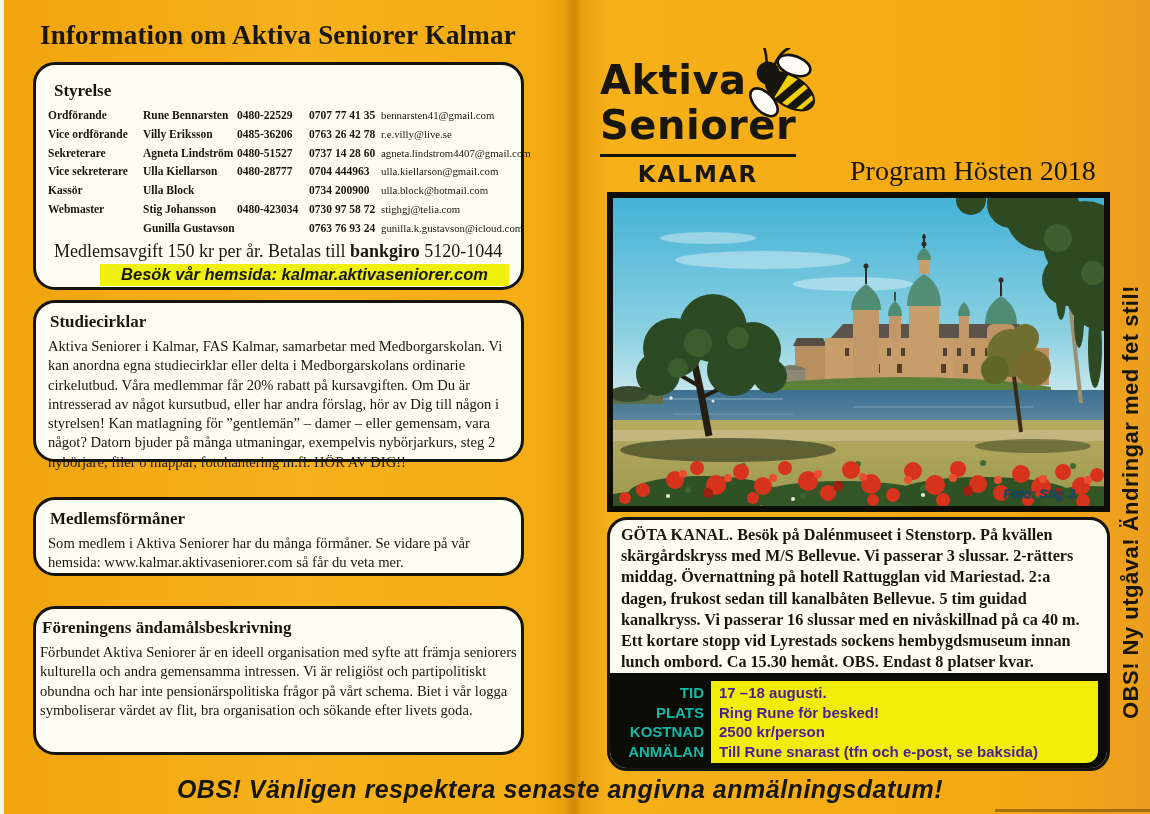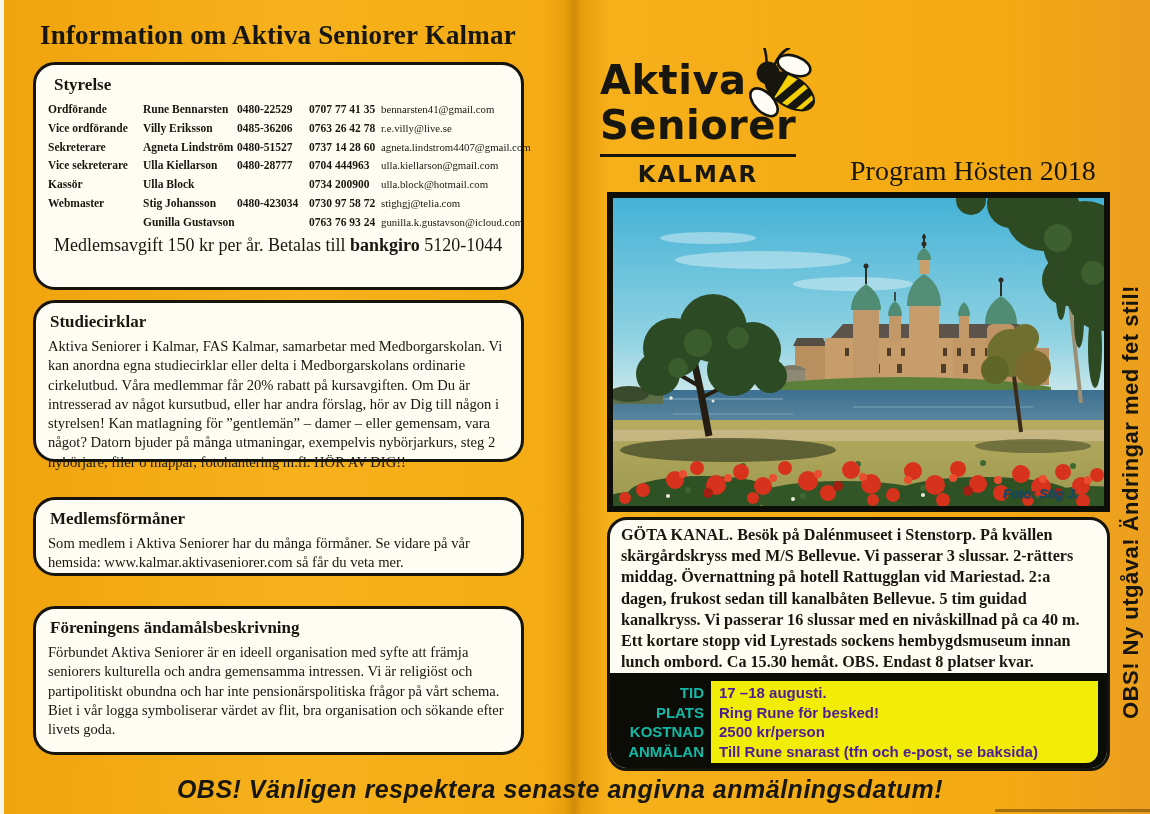--- a/index.html
+++ b/index.html
@@ -10,35 +10,35 @@
   }
   .edge-white{position:absolute;left:0;top:0;width:4px;height:814px;background:#F8F5E9;}
   .fold{position:absolute;left:566px;top:0;width:16px;height:814px;
     background:linear-gradient(90deg,rgba(160,95,0,0) 0%,rgba(160,95,0,.28) 50%,rgba(160,95,0,0) 100%);}
   .edge-dark{position:absolute;left:995px;top:809px;width:155px;height:3px;background:rgba(70,45,0,.45);}
 
   
   .page-title{position:absolute;left:40px;top:20px;font-weight:bold;font-size:27px;letter-spacing:.2px;}
   .wbox{position:absolute;background:#FDFDF3;border:3.5px solid #15150E;border-radius:22px;box-sizing:border-box;}
   .box-heading{font-weight:bold;font-size:17px;margin:8px 0 5px 12px;}
-  .styrelse{left:33px;top:62px;width:491px;height:228px;padding:2px 6px;}
+  .styrelse{left:33px;top:62px;width:491px;height:228px;padding:8px 6px;}
   .st-table{margin-left:6px;font-size:11.5px;line-height:18.8px;}
   .st-row{display:flex;}
   .st-role{width:95px;font-weight:bold;flex:none;}
   .st-name{width:94px;font-weight:bold;flex:none;}
   .st-tel{width:72px;font-weight:bold;flex:none;}
   .st-mob{width:72px;font-weight:bold;flex:none;}
   .st-mail{flex:1;font-size:10.8px;white-space:nowrap;}
   .fee-line{margin:3px 0 0 12px;font-size:18px;}
   .banner{display:block;margin:2px 6px 0 58px;background:#F0F00E;text-align:center;
     font-family:"Liberation Sans","DejaVu Sans",sans-serif;font-weight:bold;font-style:italic;
     font-size:16.5px;padding:1px 4px 2px 4px;}
   .studie{left:33px;top:300px;width:491px;height:162px;padding:1px 12px;}
   .medlem{left:33px;top:497px;width:491px;height:79px;padding:1px 12px;}
-  .andamal{left:33px;top:606px;width:491px;height:149px;padding:1px 12px;}
+  .andamal{left:33px;top:606px;width:491px;height:149px;padding:1px 4px;}
   .body-text{font-size:14.6px;line-height:19.3px;margin:0 0 0 0;}
   .footer-note{position:absolute;left:0;top:775px;width:1120px;text-align:center;
     font-family:"Liberation Sans","DejaVu Sans",sans-serif;font-weight:bold;font-style:italic;
     font-size:25px;letter-spacing:.5px;}
 
   
   .logo-block{position:absolute;left:600px;top:58px;width:196px;font-family:"DejaVu Sans",sans-serif;}
   .logo-w1{font-weight:bold;font-size:40px;line-height:44px;letter-spacing:.5px;}
   .logo-w2{font-weight:bold;font-size:40px;line-height:46px;letter-spacing:.5px;}
   .logo-rule{height:3px;background:#15150E;margin-top:6px;}
@@ -121,20 +121,21 @@
       <span class="st-role"></span>
       <span class="st-name">Gunilla Gustavson</span>
       <span class="st-tel"></span>
       <span class="st-mob">0763 76 93 24</span>
       <span class="st-mail">gunilla.k.gustavson@icloud.com</span>
     </div>
   </div>
   <div class="fee-line">
     <span>Medlemsavgift 150 kr per år. Betalas till </span><b>bankgiro</b><span> 5120-1044</span>
   </div>
+  <span class="banner">Besök vår hemsida: kalmar.aktivaseniorer.com</span>
 </div>
 
 <div class="wbox studie">
   <div class="box-heading" style="margin-left:2px;">Studiecirklar</div>
   <div class="body-text">Aktiva Seniorer i Kalmar, FAS Kalmar, samarbetar med Medborgarskolan. Vi kan anordna egna studiecirklar eller delta i Medborgarskolans ordinarie cirkelutbud. Våra medlemmar får 20% rabatt på kursavgiften. Om Du är intresserad av något kursutbud, eller har andra förslag, hör av Dig till någon i styrelsen! Kan matlagning för ”gentlemän” – damer – eller gemensam, vara något? Datorn bjuder på många utmaningar, exempelvis nybörjarkurs, steg 2 nybörjare, filer o mappar, fotohantering m.fl. HÖR AV DIG!!</div>
 </div>
 
 <div class="wbox medlem">
   <div class="box-heading" style="margin-left:2px;">Medlemsförmåner</div>
   <div class="body-text">Som medlem i Aktiva Seniorer har du många förmåner. Se vidare på vår hemsida: www.kalmar.aktivaseniorer.com så får du veta mer.</div>

